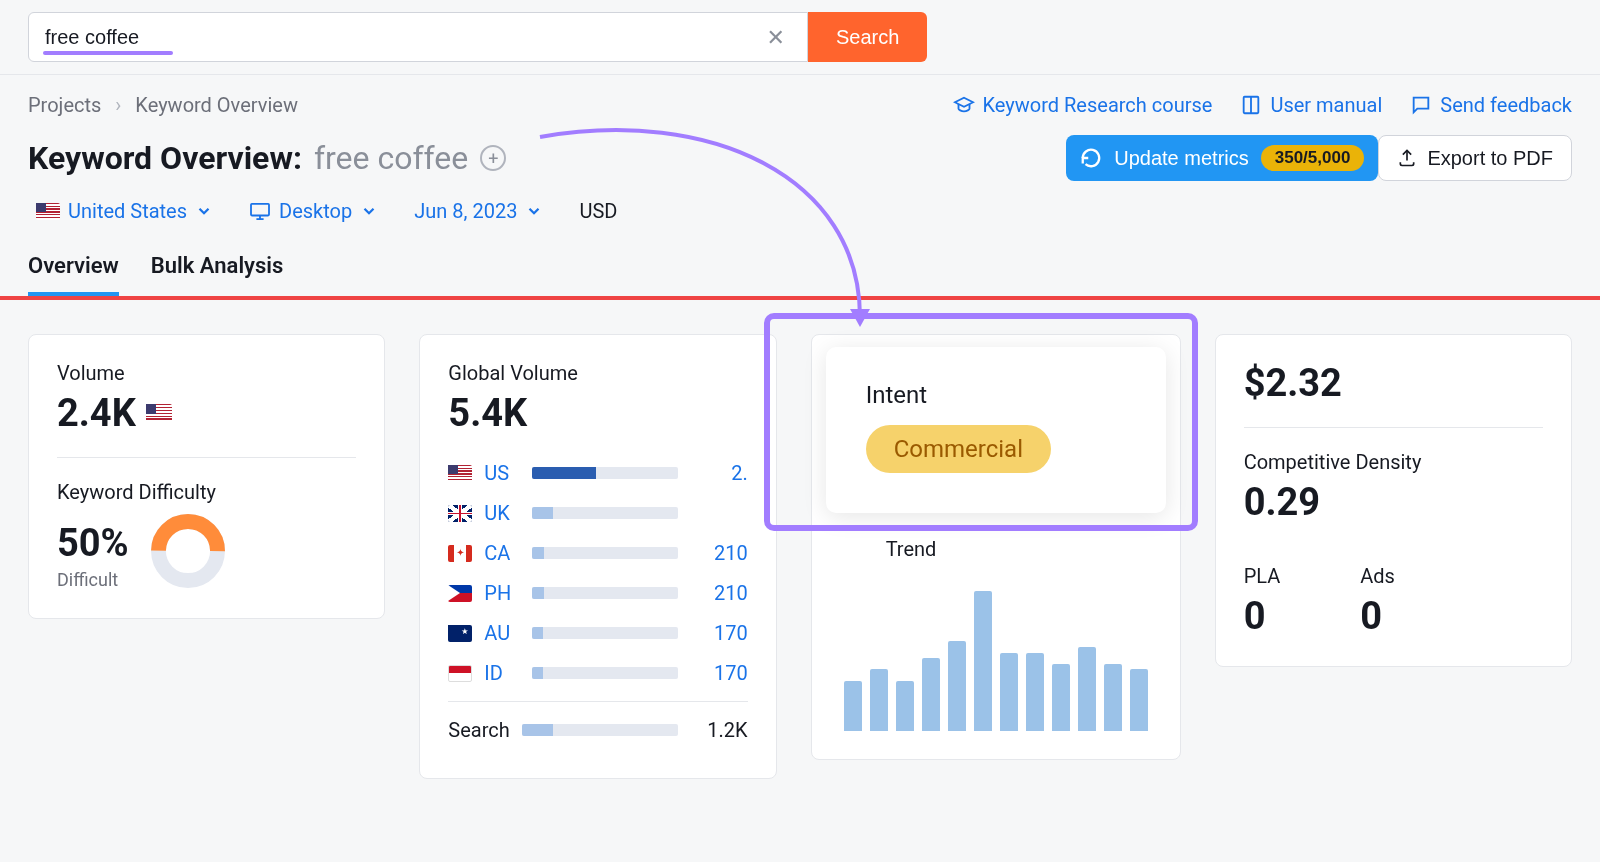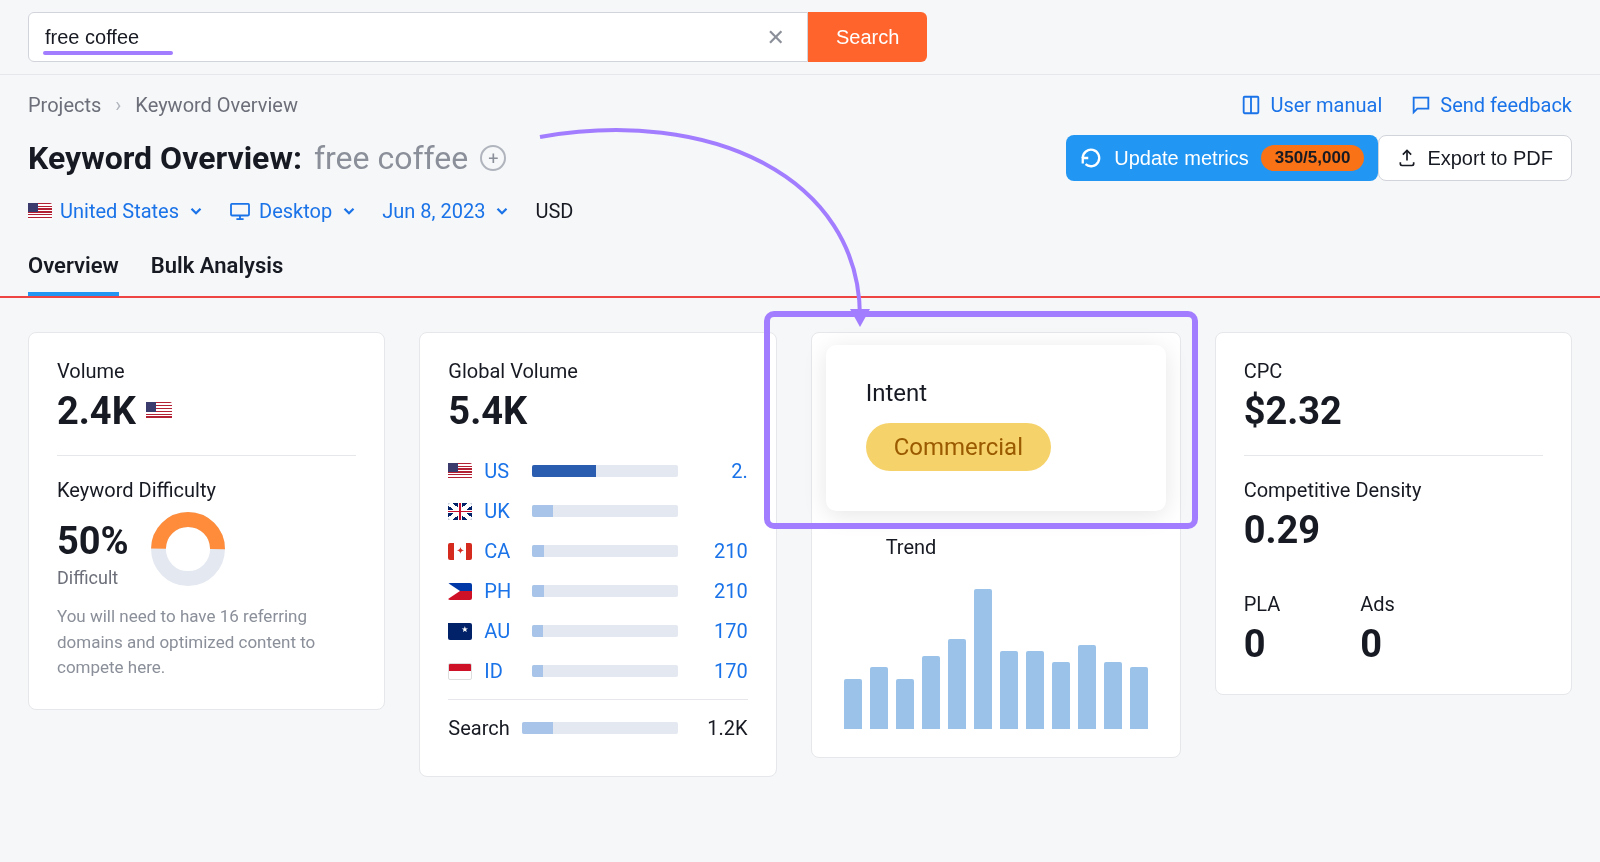--- a/index.html
+++ b/index.html
@@ -24,46 +24,46 @@
   .help-link svg { width: 22px; height: 22px; }
   
   
   .title-row { display: flex; align-items: center; justify-content: space-between; padding: 8px 28px 18px; }
   .title-left { display: flex; align-items: center; gap: 12px; }
   .title-label { font-size: 32px; font-weight: 700; color: #171a22; }
   .title-keyword { font-size: 32px; font-weight: 400; color: #8a8f99; }
   .title-plus { display: inline-flex; align-items: center; justify-content: center; width: 26px; height: 26px; border: 2px solid #b0b4bd; border-radius: 50%; color: #8a8f99; font-size: 18px; cursor: pointer; }
   .title-right { display: flex; }
   .update-btn { display: inline-flex; align-items: center; gap: 12px; background: #2196f3; color: #fff; border: none; padding: 10px 14px; border-radius: 8px; font-size: 20px; font-weight: 500; cursor: pointer; }
-  .update-btn .pill { background: #f97316; color: #171a22; padding: 3px 14px; border-radius: 999px; font-size: 17px; font-weight: 600; }
+  .update-btn .pill { background: #eab308; color: #171a22; padding: 3px 14px; border-radius: 999px; font-size: 17px; font-weight: 600; }
   .export-btn { display: inline-flex; align-items: center; gap: 10px; background: #fff; border: 1px solid #d1d4db; color: #171a22; padding: 10px 18px; border-radius: 8px; font-size: 20px; font-weight: 500; cursor: pointer; }
   
   
-  .filter-row { display: flex; align-items: center; gap: 24px; padding: 0 28px 20px; font-size: 20px; }
+  .filter-row { display: flex; align-items: center; gap: 36px; padding: 0 28px 20px; font-size: 20px; margin-left: 8px; }
   .filter-chip { display: inline-flex; align-items: center; gap: 8px; color: #1a73e8; cursor: pointer; }
   .filter-chip svg.chev { width: 18px; height: 18px; }
   .flag { width: 24px; height: 17px; border-radius: 2px; display: inline-block; flex-shrink: 0; }
   .flag-us { background: linear-gradient(to bottom, #b22234 0 8%, #fff 8% 16%, #b22234 16% 24%, #fff 24% 32%, #b22234 32% 40%, #fff 40% 48%, #b22234 48% 56%, #fff 56% 64%, #b22234 64% 72%, #fff 72% 80%, #b22234 80% 88%, #fff 88% 100%); position: relative; }
   .flag-us::before { content: ""; position: absolute; left: 0; top: 0; width: 40%; height: 54%; background: #3c3b6e; }
   .flag-uk { background: #012169; position: relative; overflow: hidden; }
   .flag-uk::before { content: ""; position: absolute; inset: 0; background: linear-gradient(to bottom right, transparent 42%, #fff 42% 58%, transparent 58%), linear-gradient(to bottom left, transparent 42%, #fff 42% 58%, transparent 58%), linear-gradient(to right, transparent 42%, #fff 42% 58%, transparent 58%), linear-gradient(to bottom, transparent 42%, #fff 42% 58%, transparent 58%); }
   .flag-uk::after { content: ""; position: absolute; inset: 0; background: linear-gradient(to right, transparent 45%, #C8102E 45% 55%, transparent 55%), linear-gradient(to bottom, transparent 45%, #C8102E 45% 55%, transparent 55%); }
   .flag-ca { background: linear-gradient(to right, #d52b1e 0 25%, #fff 25% 75%, #d52b1e 75% 100%); position: relative; }
   .flag-ca::after { content: "✦"; position: absolute; left: 50%; top: 50%; transform: translate(-50%,-55%); color: #d52b1e; font-size: 10px; }
   .flag-ph { background: linear-gradient(to bottom, #0038a8 0 50%, #ce1126 50% 100%); position: relative; }
   .flag-ph::before { content: ""; position: absolute; left: 0; top: 0; border-top: 8.5px solid transparent; border-bottom: 8.5px solid transparent; border-left: 12px solid #fff; }
   .flag-au { background: #012169; position: relative; }
   .flag-au::before { content: ""; position: absolute; left: 0; top: 0; width: 50%; height: 50%; background: #012169; }
   .flag-au::after { content: "★"; position: absolute; right: 4px; top: 2px; color: #fff; font-size: 8px; }
   .flag-id { background: linear-gradient(to bottom, #ce1126 0 50%, #fff 50% 100%); border: 1px solid #ddd; }
   .desktop-icon { width: 22px; height: 18px; }
   .currency-static { color: #171a22; }
   
   
-  .tabs { display: flex; gap: 32px; padding: 0 28px; border-bottom: 2px solid #ef4444; }
+  .tabs { display: flex; gap: 32px; padding: 0 28px; border-bottom: 4px solid #ef4444; }
   .tab { font-size: 22px; padding: 10px 0 14px; cursor: pointer; color: #171a22; font-weight: 600; border-bottom: 4px solid transparent; }
   .tab.active { border-bottom-color: #2196f3; }
   
   
   .cards { display: flex; gap: 34px; padding: 34px 28px 40px; align-items: flex-start; }
   .card { background: #fff; border: 1px solid #e5e7eb; border-radius: 8px; padding: 26px 28px 28px; }
   .card .label { font-size: 20px; color: #171a22; margin-bottom: 6px; }
   .card .big { font-size: 38px; font-weight: 700; display: flex; align-items: center; gap: 10px; }
   .card hr { border: none; border-top: 1px solid #e5e7eb; margin: 22px 0; }
   .kd-label { font-size: 20px; margin-bottom: 8px; }
@@ -118,20 +118,27 @@
 </div>
 <div class="divider"></div>
 
 <div class="topbar">
   <div class="breadcrumb">
     <span>Projects</span>
     <span class="breadcrumb-sep">›</span>
     <span>Keyword Overview</span>
   </div>
   <div class="help-links">
+    <a class="help-link">
+      <svg viewBox="0 0 24 24" fill="none" stroke="#1a73e8" stroke-width="2">
+          <path d="M2 9l10-5 10 5-10 5-10-5z"></path>
+          <path d="M6 11v5c0 1 3 3 6 3s6-2 6-3v-5"></path>
+        </svg>
+      <span>Keyword Research course</span>
+    </a>
     <a class="help-link">
       <svg viewBox="0 0 24 24" fill="none" stroke="#1a73e8" stroke-width="2">
           <rect x="4" y="3" width="16" height="18" rx="1"></rect>
           <line x1="12" y1="3" x2="12" y2="21"></line>
         </svg>
       <span>User manual</span>
     </a>
     <a class="help-link">
       <svg viewBox="0 0 24 24" fill="none" stroke="#1a73e8" stroke-width="2">
           <path d="M4 4h16v12H8l-4 4V4z"></path>
@@ -218,21 +225,20 @@
     <div class="kd-wrap">
       <div>
         <div class="kd-val">50%</div>
         <div class="kd-diff">Difficult</div>
       </div>
       <svg class="donut" viewBox="0 0 42 42">
         <circle cx="21" cy="21" r="15.9" fill="none" stroke="#e4e8f0" stroke-width="8"></circle>
         <circle cx="21" cy="21" r="15.9" fill="none" stroke="#ff8c3a" stroke-width="8" stroke-dasharray="50 50" stroke-dashoffset="25" transform="rotate(-90 21 21)"></circle>
       </svg>
     </div>
-    <div class="kd-desc">You will need to have 16 referring domains and optimized content to compete here.</div>
   </div>
 
   <div class="card card-global">
     <div class="label">Global Volume</div>
     <div class="big">5.4K</div>
     <div class="gv-list" id="gv-list">
         <div class="gv-row">
           <span class="flag flag-us"></span>
           <span class="gv-code">US</span>
           <span class="gv-bar">
@@ -307,21 +313,20 @@
         <div class="trend-bar" style="height: 78.4px;"></div>
         <div class="trend-bar" style="height: 78.4px;"></div>
         <div class="trend-bar" style="height: 67.2px;"></div>
         <div class="trend-bar" style="height: 84px;"></div>
         <div class="trend-bar" style="height: 67.2px;"></div>
         <div class="trend-bar" style="height: 61.6px;"></div>
       </div>
   </div>
 
   <div class="card card-cpc">
-    <div class="label">CPC</div>
     <div class="big">$2.32</div>
     <hr>
     <div class="label">Competitive Density</div>
     <div class="big">0.29</div>
     <div class="cpc-section2">
       <div class="cpc-mini">
         <div class="label">PLA</div>
         <div class="big2">0</div>
       </div>
       <div class="cpc-mini">

